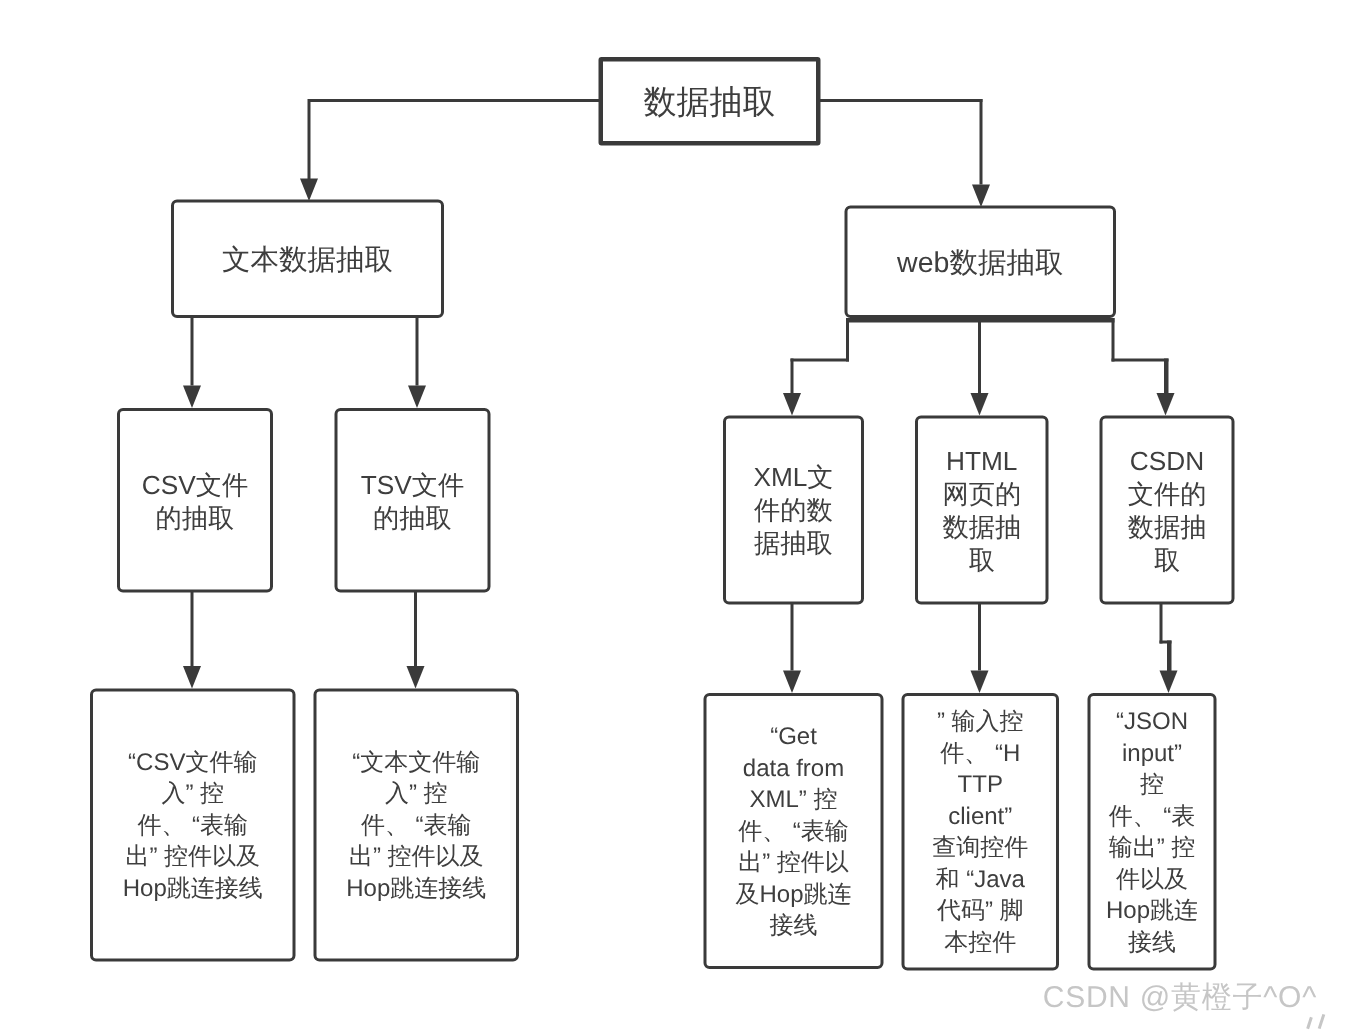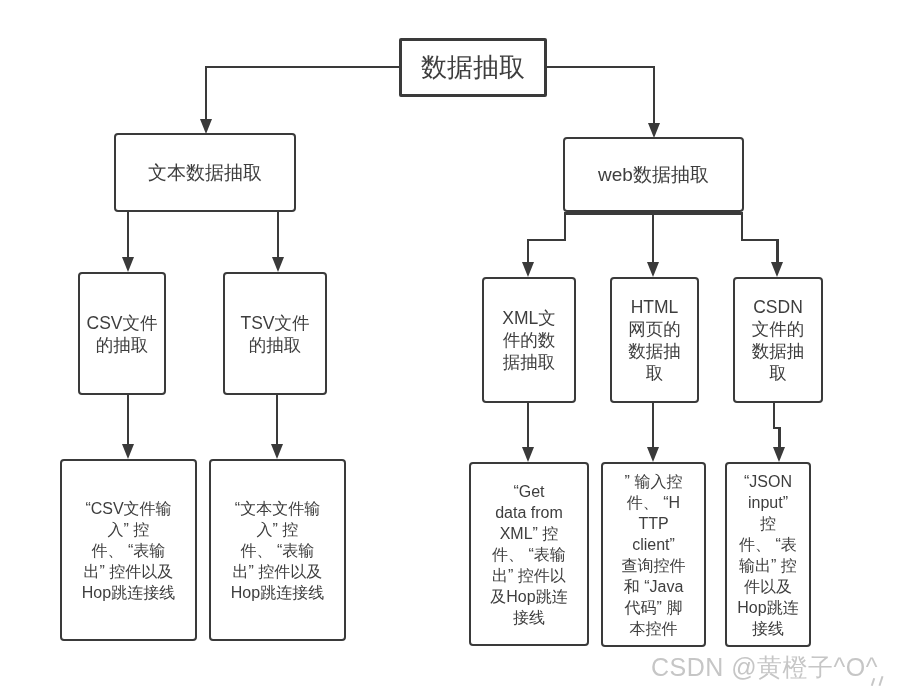--- a/index.html
+++ b/index.html
@@ -18,35 +18,35 @@
     background:#fff;
     display:flex;align-items:center;justify-content:center;
     color:var(--text,#3e3e3e);
   }
   .node .lbl{
     white-space:pre-line;
     text-align:center;
     display:block;
   }
   .node.root{border-radius:2px;border-width:3px;}
-  .lv1{font-size:26px;}
+  .lv1{font-size:22px;}
   .lv2{font-size:19px;}
   .lv3{font-size:17.5px;line-height:22px;}
   .lv4{font-size:16px;line-height:21px;}
   .h{position:absolute;height:2.5px;background:var(--line,#3a3a3a);}
   .v{position:absolute;width:2.5px;background:var(--line,#3a3a3a);}
   .ah{
     position:absolute;width:0;height:0;
     border-left:6.5px solid transparent;
     border-right:6.5px solid transparent;
     border-top:15px solid var(--line,#3a3a3a);
   }
   .watermark{
     position:absolute;top:651px;right:24px;
-    font-size:25px;letter-spacing:0.5px;
+    font-size:20px;letter-spacing:0.5px;
     color:var(--wm,#c6c6c6);
   }
   .frag{position:absolute;background:var(--wm,#c6c6c6);width:2px;height:8px;}
 </style>
 </head>
 <body>
 
 <div class="canvas">
 
   <div class="node root lv1" style="left:399px;top:38px;width:148px;height:59px;">
@@ -54,21 +54,21 @@
   </div>
 
   <div class="node lv2" style="left:114px;top:133px;width:182px;height:79px;">
     <span class="lbl">文本数据抽取</span>
   </div>
 
   <div class="node lv2" style="left:563px;top:137px;width:181px;height:75px;">
     <span class="lbl">web数据抽取</span>
   </div>
 
-  <div class="node lv3" style="left:78px;top:272px;width:88px;height:123px;">
+  <div class="node lv3" style="left:78px;top:272px;width:104px;height:123px;">
     <span class="lbl">CSV文件
 的抽取</span>
   </div>
 
   <div class="node lv3" style="left:223px;top:272px;width:104px;height:123px;">
     <span class="lbl">TSV文件
 的抽取</span>
   </div>
 
   <div class="node lv3" style="left:482px;top:277px;width:94px;height:126px;">

